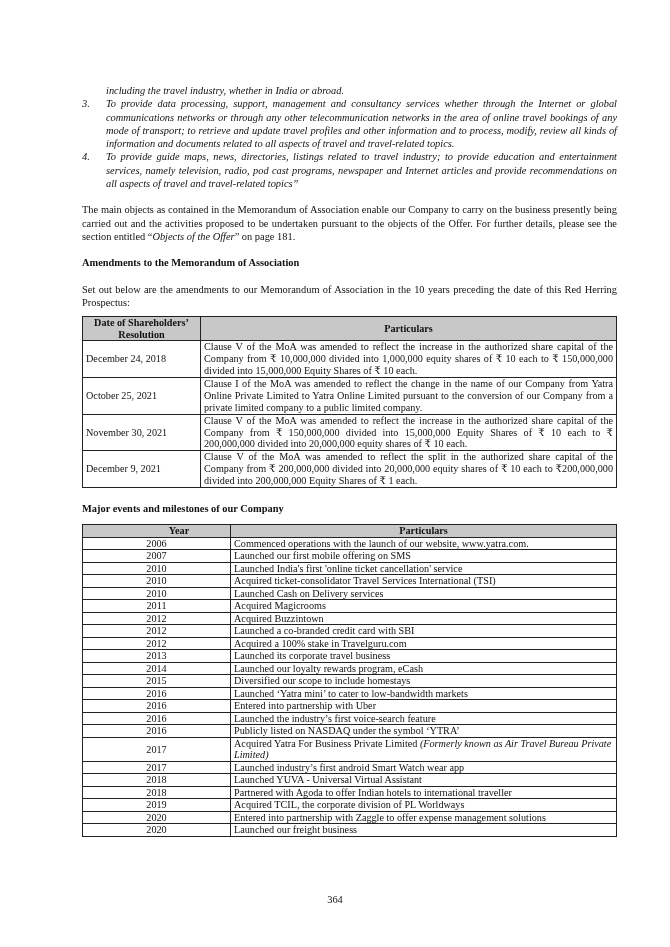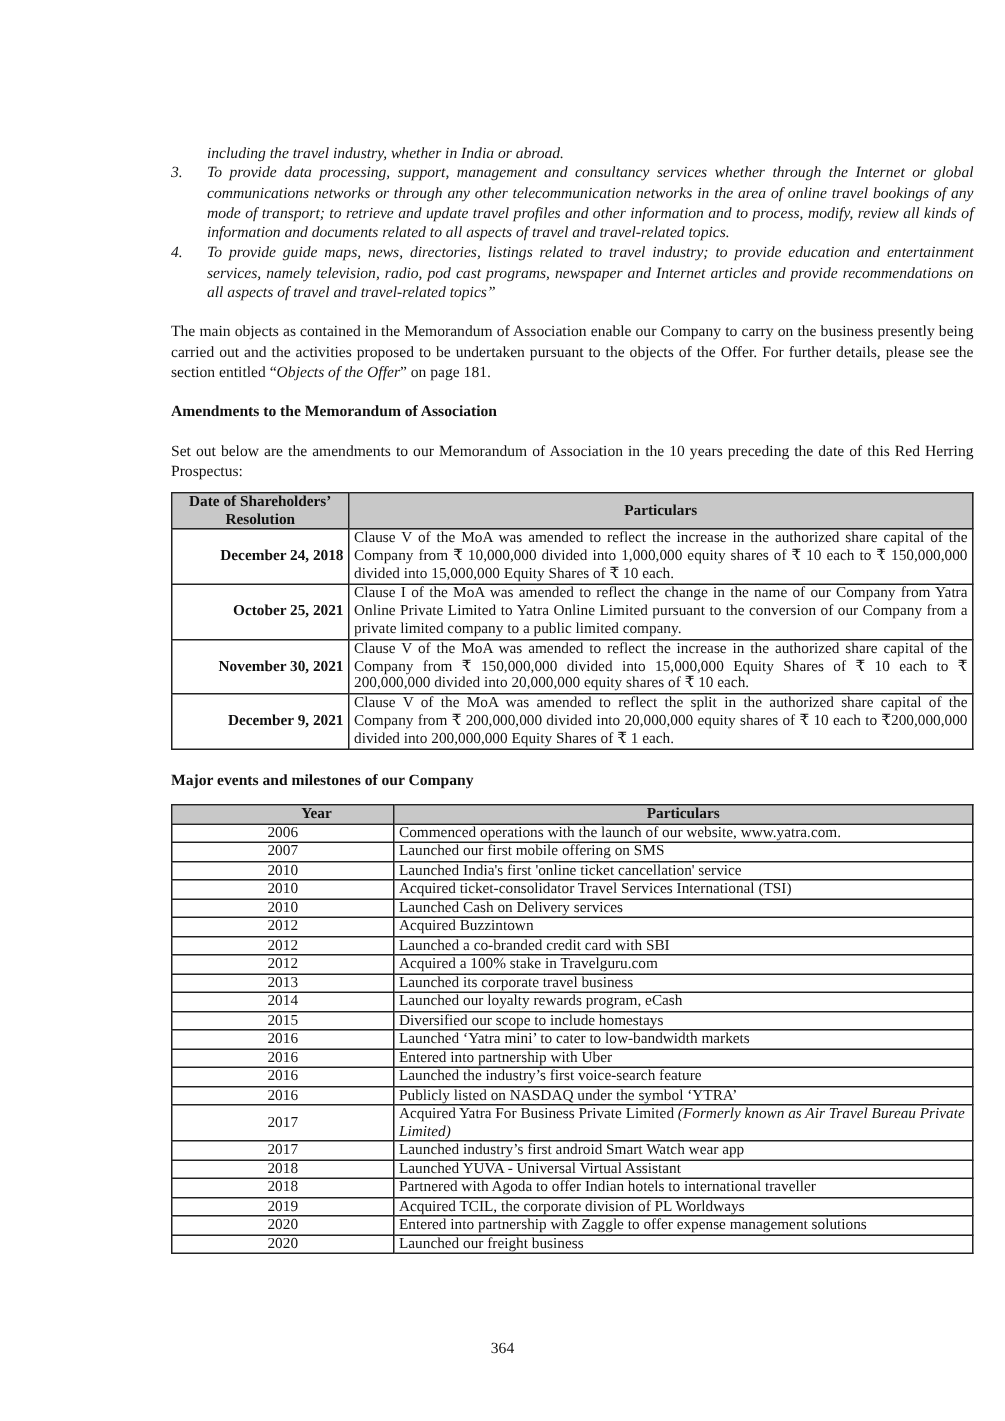--- a/index.html
+++ b/index.html
@@ -1,31 +1,31 @@
 <!DOCTYPE html>
 <html><head>
 <meta charset="utf-8">
 <style>
   html, body { margin:0; padding:0; background:#ffffff; }
   body { width:670px; height:947px; position:relative; overflow:hidden;
          font-family:"Liberation Serif", "DejaVu Serif", serif; color:#111; }
-  .page { position:absolute; left:82px; top:96px; width:535px; font-size:10.4px; line-height:13.3px;margin-left:32px; }
+  .page { position:absolute; left:82px; top:84px; width:535px; font-size:10.4px; line-height:13.3px; }
   .it { font-style:italic; }
   .list-cont { padding-left:24px; text-align:justify; }
   .li { display:flex; text-align:justify; }
   .li .num { width:24px; flex:none; }
   .li .txt { flex:1; }
   p { margin:0; text-align:justify; }
   .mt13 { margin-top:13px; }
   h3 { font-size:10.4px; font-weight:bold; margin:0; line-height:13.3px; }
   table { border-collapse:collapse; width:100%; font-size:10.2px; }
   td, th { border:1px solid #222; padding:0 3px; vertical-align:middle; }
   th { background:#c8c8c8; font-weight:bold; text-align:center; line-height:11.5px; }
   .amend td { line-height:11.9px; }
-  .amend td.date { font-weight:bold; text-align:right; width:111px; }
+  .amend td.date { font-weight:normal; text-align:left; width:111px; }
   .amend td.part { text-align:justify; }
   .ms td, .ms th { line-height:11.5px; padding-top:0; padding-bottom:0; }
   .ms td.year { text-align:center; width:96px; }
   .ms th.year { width:96px;padding-left:48px; }
   .u { }
   .pageno { position:absolute; left:0; width:670px; top:894px; text-align:center; font-size:10.4px; }
 </style>
 </head>
 <body>
 
@@ -96,20 +96,24 @@
         </tr>
         <tr>
           <td class="year">2010</td>
           <td><span>Acquired ticket-consolidator Travel Services International (TSI)</span></td>
         </tr>
         <tr>
           <td class="year">2010</td>
           <td><span>Launched Cash on Delivery services</span></td>
         </tr>
         <tr>
+          <td class="year">2011</td>
+          <td><span>Acquired Magicrooms</span></td>
+        </tr>
+        <tr>
           <td class="year">2012</td>
           <td><span>Acquired Buzzintown</span></td>
         </tr>
         <tr>
           <td class="year">2012</td>
           <td><span>Launched a co-branded credit card with SBI</span></td>
         </tr>
         <tr>
           <td class="year">2012</td>
           <td><span>Acquired a 100% stake in Travelguru.com</span></td>

